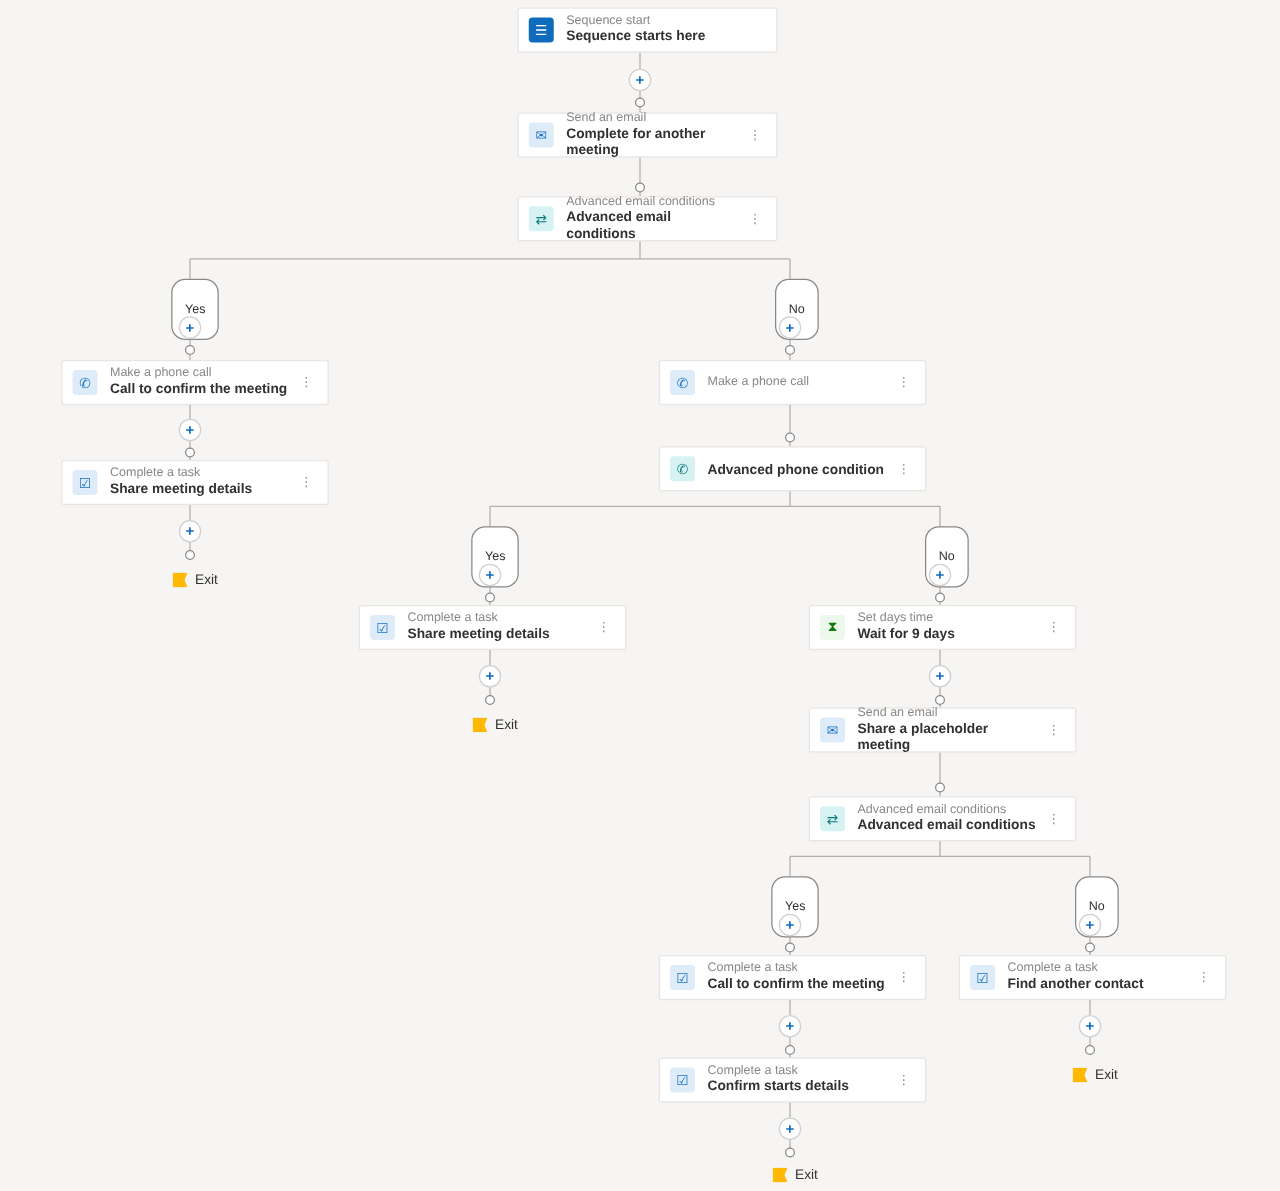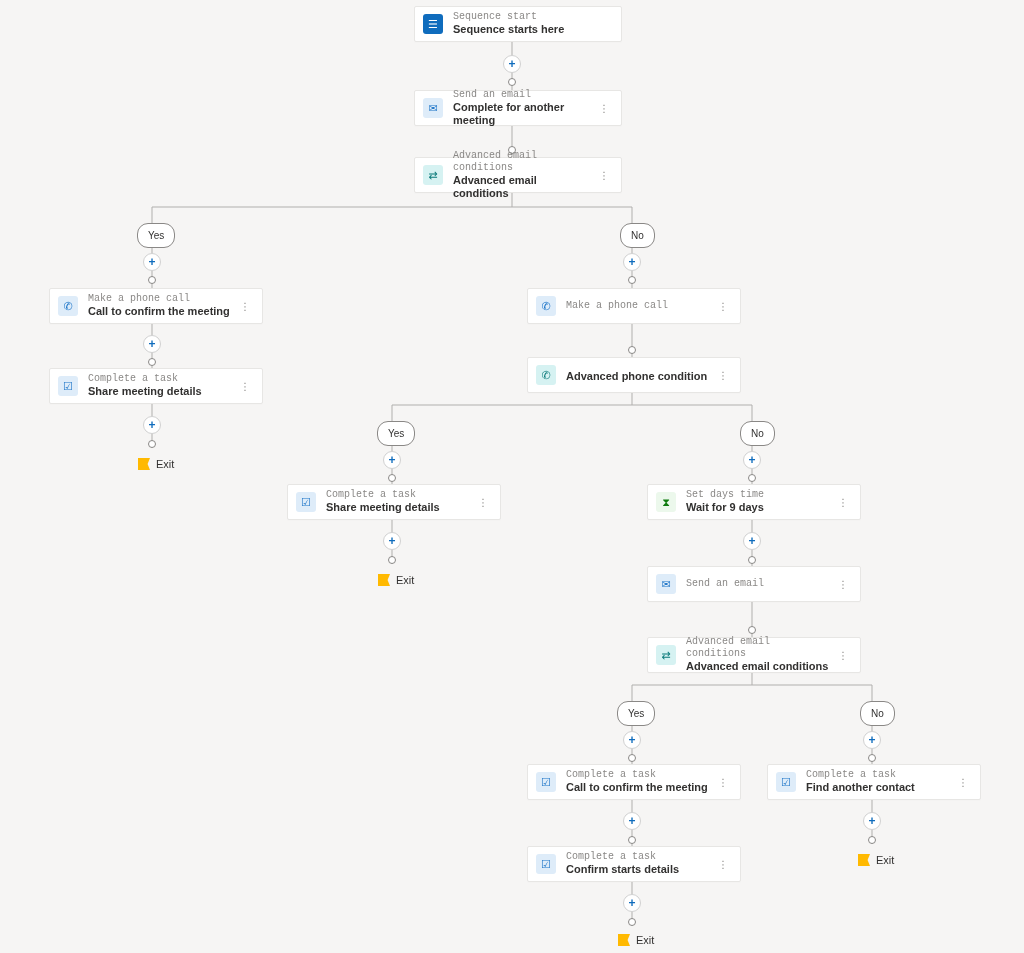--- a/index.html
+++ b/index.html
@@ -36,38 +36,38 @@
     justify-content: center;
     flex-shrink: 0;
     margin-right: 10px;
     font-size: 11px;
   }
   .icon.blue-solid { background:#0f6cbd; color:#fff; }
   .icon.blue-lt { background:#deecf9; color:#1a73c7; }
   .icon.teal-lt { background:#d6f2f2; color:#0b7a7a; }
   .icon.green-lt { background:#ecf8ec; color:#0f7b0f; }
   .card .txt { display:flex; flex-direction:column; line-height:1.2; }
-  .card .sub { font-size: 10px; color:#8a8886;font-family:Liberation Mono, monospace; }
+  .card .sub { font-size: 10px; color:#8a8886; }
   .card .title { font-size: 11px; color:#323130; font-weight:600; }
   .card .kebab {
     margin-left:auto;
     color:#8a8886;
     font-size:10px;
     padding:0 4px;
     letter-spacing:0px;
     cursor:pointer;
   }
   .pill {
     position: absolute;
     background:#fff;
     border:1px solid #8a8886;
     border-radius: 11px;
     font-size: 10px;
     color:#323130;
-    padding: 6px 10px;
+    padding: 18px 10px;
     text-align:left;
   }
   .plus-btn {
     position:absolute;
     width:18px; height:18px;
     background:#fff;
     border:1px solid #d1d1d1;
     border-radius:50%;
     color:#0f6cbd;
     font-size:12px;
@@ -258,20 +258,21 @@
   </div>
   <div class="kebab">⋮</div>
 </div>
 <div class="plus-btn" style="left:743px; top:532px;">+</div>
 <div class="terminator" style="left:748px; top:556px;"></div>
 
 <div class="card" style="left:647px; top:566px; width:214px; height:36px;">
   <div class="icon blue-lt">✉</div>
   <div class="txt">
     <span class="sub">Send an email</span>
+    <span class="title">Share a placeholder meeting</span>
   </div>
   <div class="kebab">⋮</div>
 </div>
 <div class="terminator" style="left:748px; top:626px;"></div>
 
 <div class="card" style="left:647px; top:637px; width:214px; height:36px;">
   <div class="icon teal-lt">⇄</div>
   <div class="txt">
     <span class="sub">Advanced email conditions</span>
     <span class="title">Advanced email conditions</span>

